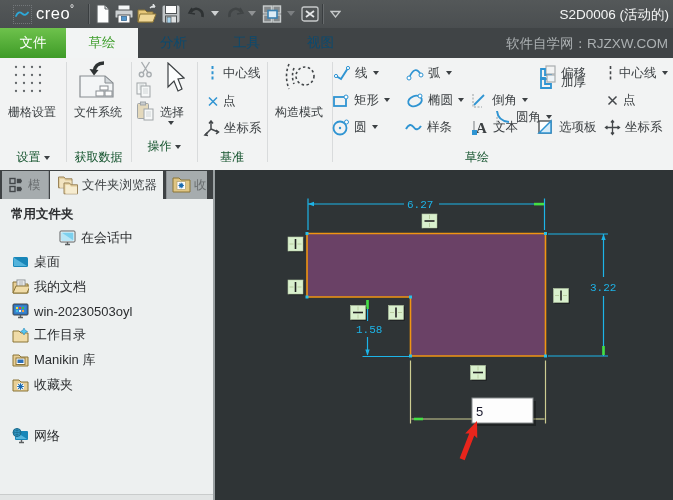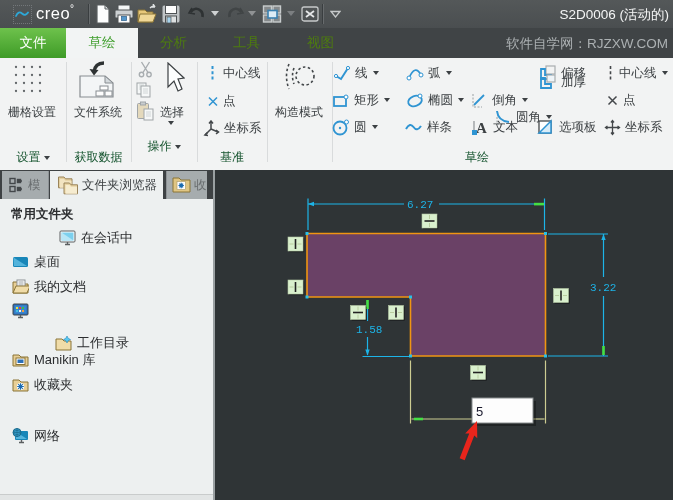--- a/index.html
+++ b/index.html
@@ -10,21 +10,21 @@
   #logo{left:13px;top:5px;width:17px;height:17px;border:1px dotted #73777a;}
   #creotext{left:36px;top:3px;color:#fff;font-size:16.5px;letter-spacing:0.5px;}
   .tbsep{top:4px;width:1px;height:20px;background:#3a3e40;border-right:1px solid #676b6d;}
   .ticon{top:4px;width:20px;height:20px;}
   .tdd{top:11px;width:0;height:0;border-left:4px solid transparent;border-right:4px solid transparent;border-top:5px solid #cfd2d3;}
   #titletext{right:4px;top:6px;color:#f4f5f5;font-size:13.5px;}
   
   #tabrow{left:0;top:28px;width:673px;height:30px;background:#404446;}
   #tab-file{left:0;top:28px;width:66px;height:30px;background:linear-gradient(#6ec24c,#3e9b27);color:#fff;font-size:13.5px;text-align:center;line-height:29px;}
   #tab-sketch{left:66px;top:28px;width:72px;height:30px;background:#f2f4f4;color:#3f9e2c;font-size:13.5px;text-align:center;line-height:29px;}
-  .tabtxt{top:28px;height:30px;color:#4d7c0f;font-size:13.5px;line-height:29px;}
+  .tabtxt{top:28px;height:30px;color:#0c4a6e;font-size:13.5px;line-height:29px;}
   #promo{right:5px;top:28px;height:30px;line-height:31px;color:#abb0b2;font-size:13.5px;}
   
   #ribbon{left:0;top:58px;width:673px;height:112px;background:#f2f3f3;border-bottom:1px solid #cfd1d2;}
   .rsep{top:4px;width:1px;height:100px;background:#d9dbdc;}
   .rlabel{height:14px;font-size:12px;color:#14532d;text-align:center;}
   .rlabel .dd{display:inline-block;width:0;height:0;border-left:3.5px solid transparent;border-right:3.5px solid transparent;border-top:4px solid #3c4043;margin-left:3px;vertical-align:1px;}
   .bigbtn{text-align:center;font-size:12px;color:#3c4043;}
   .sitem{height:20px;display:flex;align-items:center;font-size:12.5px;color:#3c4043;white-space:nowrap;}
   .sitem svg{margin-right:4px;}
   .sitem .dd{width:0;height:0;border-left:3.5px solid transparent;border-right:3.5px solid transparent;border-top:4px solid #3c4043;margin-left:5px;}
@@ -400,22 +400,23 @@
       <g>
         <rect x="4" y="4" width="2" height="2" fill="#e8e840"></rect>
         <rect x="7" y="4" width="2" height="2" fill="#e04040"></rect>
         <rect x="10" y="4" width="2" height="2" fill="#40c040"></rect>
         <rect x="4" y="7" width="2" height="2" fill="#40c0e0"></rect>
         <rect x="7" y="7" width="2" height="2" fill="#f0f0f0"></rect>
         <rect x="10" y="7" width="2" height="2" fill="#f0a040"></rect>
       </g>
       <path d="M6 14.5 h5 M8.5 12 v2.5" stroke="#5b5f61" stroke-width="1.4"></path>
     </svg>
-  </div>
-<div class="abs prow" style="top:331px;padding-left:43px;">
+    <span>win-20230503oyl</span>
+  </div>
+<div class="abs prow" style="top:323px;">
     <svg width="17" height="16" viewBox="0 0 17 16">
       <path d="M1 4 h6 l2 2 h7 v9 h-15 z" fill="#f0dca8" stroke="#8a7436"></path>
       <path d="M12 1 l1.2 2.3 2.3 1.2 -2.3 1.2 -1.2 2.3 -1.2 -2.3 -2.3 -1.2 2.3 -1.2 z" fill="#58c8f0" stroke="#2a88b8" stroke-width="0.6"></path>
     </svg>
     <span>工作目录</span>
   </div>
 <div class="abs prow" style="top:348px;">
     <svg width="17" height="16" viewBox="0 0 17 16">
       <path d="M1 3 h6 l2 2 h7 v9 h-15 z" fill="#e8cf96" stroke="#8a7436"></path>
       <rect x="4" y="6" width="9" height="6.5" fill="#fff" stroke="#8a7436"></rect>

